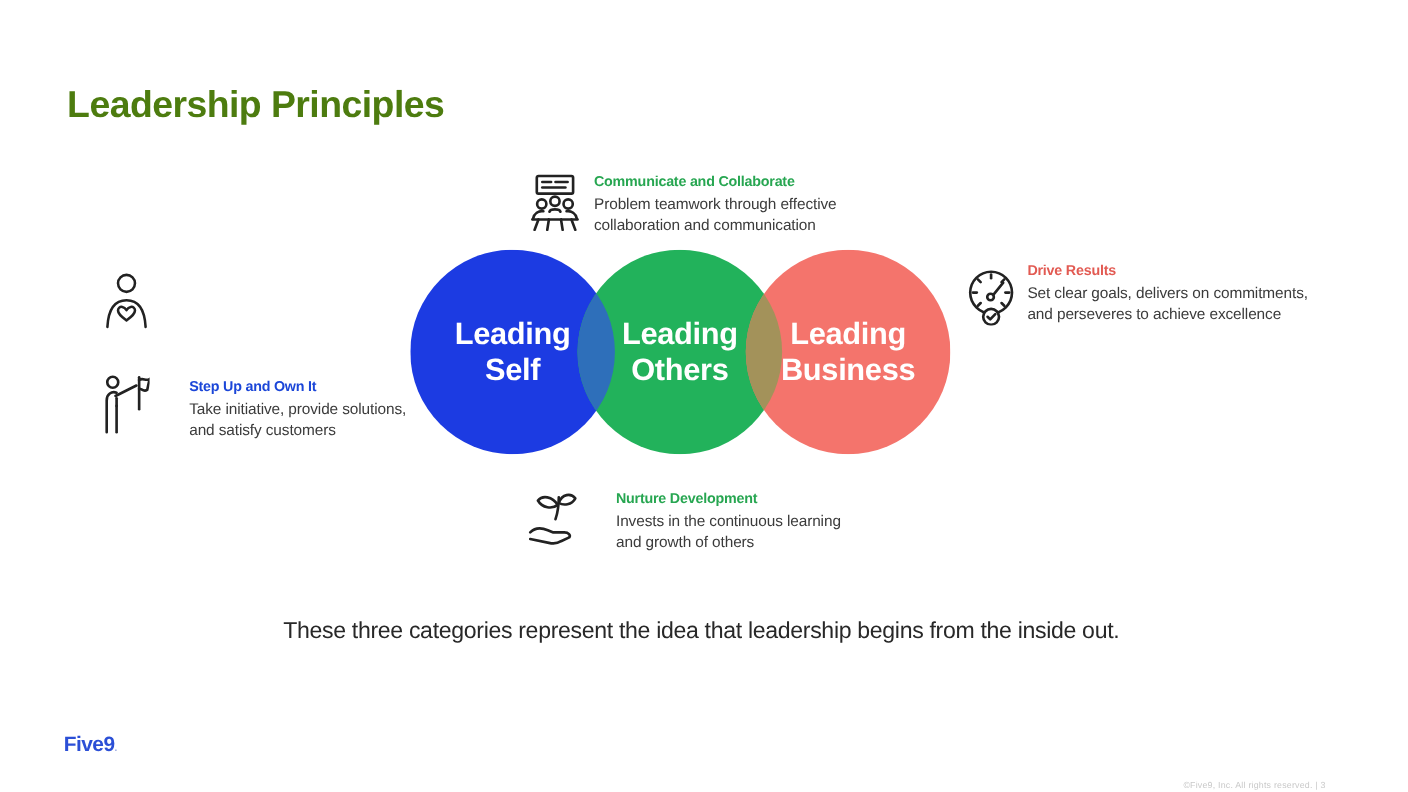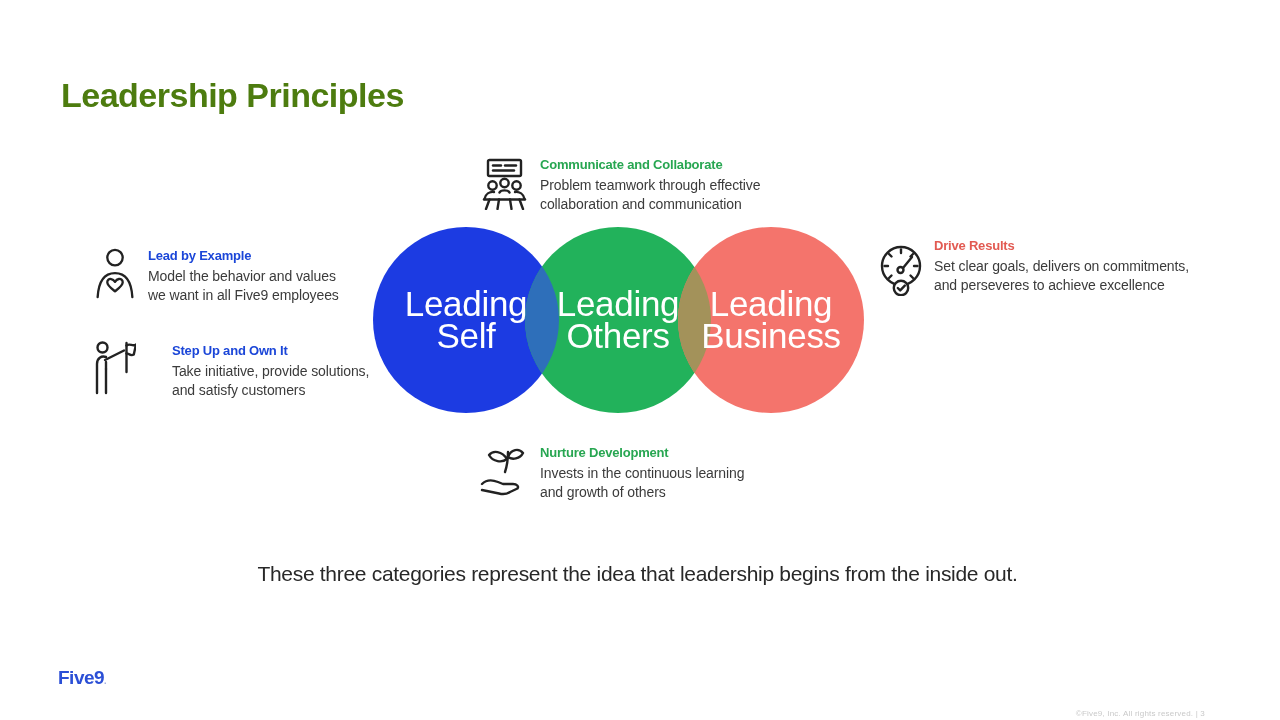--- a/index.html
+++ b/index.html
@@ -26,28 +26,28 @@
 
   #p-communicate{left:481px;top:155px;}
   #p-communicate .p-icon{margin-top:3px;}
   #p-lead{left:94px;top:246px;}
   #p-lead .p-icon{margin-top:1px;}
   #p-step{left:92px;top:341px;gap:24px;}
   #p-drive{left:880px;top:236px;}
   #p-drive .p-icon{margin-top:8px;}
   #p-problem{left:876px;top:343px;}
   #p-problem .p-icon{margin-top:9px;}
-  #p-nurture{left:480px;top:443px;}
+  #p-nurture{left:480px;top:443px;gap:20px;}
   #p-nurture .p-icon{margin-top:3px;}
 
   
   .venn-svg{position:absolute;left:373px;top:227px;}
   .venn-label{
     position:absolute;width:186px;top:288px;text-align:center;
-    color:#ffffff;font-weight:400;font-size:35px;line-height:32px;letter-spacing:-0.3px;
+    color:#ffffff;font-weight:700;font-size:28px;line-height:32px;letter-spacing:-0.3px;
   }
   .venn-label span{display:block;}
   #vl-self{left:373px;}
   #vl-others{left:525px;}
   #vl-business{left:678px;}
 
   .summary{
     position:absolute;left:0;right:5px;top:562px;text-align:center;
     font-size:21px;color:#282828;letter-spacing:-0.3px;
   }
@@ -132,25 +132,20 @@
   <div class="principle" id="p-lead">
     <div class="p-icon">
       <svg width="42" height="54" viewBox="0 0 42 56">
         <g class="icon-stroke">
           <circle cx="21" cy="11" r="8"></circle>
           <path d="M3 52c1-18 8-25 18-25s17 7 18 25"></path>
           <path class="icon-fill-white" d="M21 46c-4.5-3.5-8-6-8-9.4 0-2.3 1.8-3.8 4-3.4 1.8.3 3.2 1.7 4 3 .8-1.3 2.2-2.7 4-3 2.2-.4 4 1.1 4 3.4 0 3.4-3.5 5.9-8 9.4z"></path>
         </g>
       </svg>
     </div>
-    <div class="p-text">
-      <div class="p-title c-blue">Lead by Example</div>
-      <div class="p-desc">Model the behavior and values
-we want in all Five9 employees</div>
-    </div>
   </div>
 
   <div class="principle" id="p-step">
     <div class="p-icon">
       <svg width="44" height="54" viewBox="0 0 44 54">
         <g class="icon-stroke">
           <circle cx="10.5" cy="6.5" r="5"></circle>
           <path d="M5 52V23c0-6 4.5-8.5 9-7"></path>
           <path d="M14 52V28"></path>
           <path d="M14 28v-7"></path>

